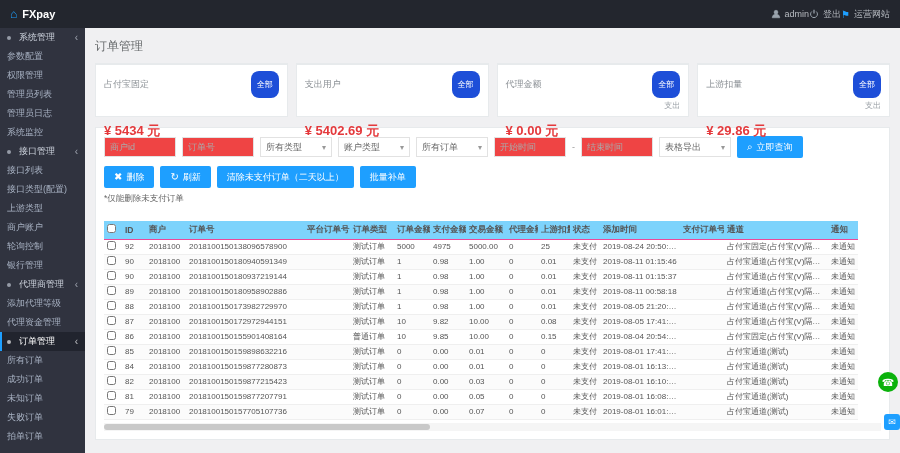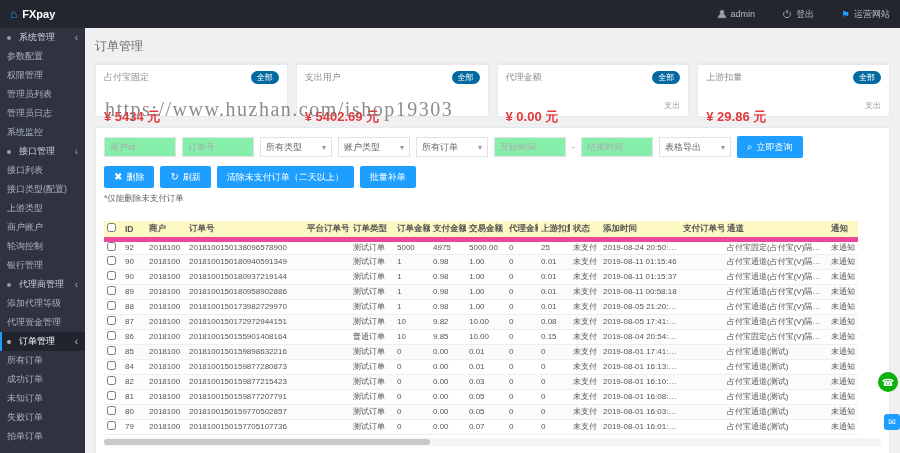--- a/index.html
+++ b/index.html
@@ -4,21 +4,21 @@
 <style>
   * { box-sizing: border-box; margin: 0; padding: 0; }
   html,body { width: 900px; height: 453px; overflow: hidden; }
   body { font-family: "Liberation Sans", sans-serif; background: #f0f0f2; font-size: 9px; }
 
   
   .topbar { position: fixed; top:0; left:0; right:0; height:28px; background:#23262e;
             display:flex; align-items:center; justify-content:space-between; padding:0 10px; z-index:40; }
   .brand { display:flex; align-items:center; gap:5px; color:#fff; font-size:11px; font-weight:bold; }
   .home-glyph { color:#1E9FFF; font-size:12px; }
-  .top-right { display:flex; align-items:center; gap:27px; color:#b8bcc2; font-size:9px; }
+  .top-right { display:flex; align-items:center; gap:0; color:#b8bcc2; font-size:9px; }
   .top-item { display:flex; align-items:center; gap:4px; cursor:pointer; }
   .top-item svg { width:10px; height:10px; fill:#9aa3ad; stroke:#9aa3ad; }
   .flag-glyph { color:#1E9FFF; font-size:10px; }
 
   
   .sidebar { position: fixed; top:28px; left:0; bottom:0; width:85px; background:#30333f; z-index:30; overflow:hidden; }
   .side-item { height:19px; display:flex; align-items:center; gap:4px; padding:0 7px;
                color:#a7b1c2; font-size:9px; cursor:pointer; white-space:nowrap; }
   .side-item.group { color:#cdd3dd;gap:8px; }
   .side-item.active { background:#21242e; color:#fff; border-left:2px solid #1E9FFF; padding-left:5px; }
@@ -26,52 +26,52 @@
   .side-item .chev { margin-left:auto; opacity:.7; font-size:10px; }
 
   
   .main { margin-left:85px; margin-top:28px; padding:6px 10px; position:relative; height:425px; }
   .page-title { font-size:12px; color:#676a6c; margin:4px 0 8px; font-weight:normal; }
 
   .stats-row { display:flex; gap:8px; }
   .card { flex:1; background:#fff; border:1px solid #e7eaec; border-top:2px solid #e7eaec;
           padding:6px 8px; position:relative; height:54px; }
   .card-head { display:flex; justify-content:space-between; align-items:center; color:#8a8f94; font-size:9px; }
-  .badge { background:#0369a1; color:#fff; font-size:8px; padding:1px 6px; border-radius:8px; }
+  .badge { background:#1d4ed8; color:#fff; font-size:8px; padding:8px 6px; border-radius:8px; }
   .card-value { color:#e4393c; font-size:13px; font-weight:bold; margin-top:24px; }
   .card-side { position:absolute; right:8px; bottom:5px; color:#9aa0a6; font-size:8px; }
 
   .watermark { position:absolute; left:20px; top:70px; font-size:20px; color:#6f6f6f; opacity:.8;
                letter-spacing:1.5px; white-space:nowrap; pointer-events:none; z-index:9;
                font-family:"Liberation Serif", serif; }
 
   
   .panel { background:#fff; border:1px solid #e7eaec; margin-top:10px; padding:8px; }
 
   .filter-row { display:flex; align-items:center; gap:6px; flex-wrap:nowrap; }
   .filter-row input[type=text] { height:20px; border:1px solid #e2e2e2; font-size:9px; padding:0 5px;
-                                 width:72px; color:#333; background:#86efac; }
+                                 width:72px; color:#333; background:#ef4444; }
   .filter-row input::placeholder { color:#aaa; }
   .select { height:20px; border:1px solid #e2e2e2; background:#fff; font-size:9px; color:#666;
             display:flex; align-items:center; justify-content:space-between; gap:6px;
             padding:0 5px; min-width:72px; cursor:pointer; }
   .select .caret { color:#999; font-size:8px; }
   .dash { color:#999; }
   .btn { background:#1E9FFF; color:#fff; border:none; height:22px; font-size:9px; padding:0 10px;
          border-radius:2px; display:inline-flex; align-items:center; gap:4px; cursor:pointer;
          font-family:"Liberation Sans", sans-serif; white-space:nowrap; }
   .btn .icon { font-size:10px; line-height:1; }
 
   .action-row { display:flex; gap:6px; margin-top:8px; }
   .note { color:#666; font-size:8.5px; margin:5px 0 16px; }
 
   
   table.orders { border-collapse:collapse; table-layout:fixed; width:754px; }
-  table.orders th { background:#fef9c3; color:#555; font-size:8.5px; font-weight:bold; height:18px;
-                    padding:0 3px; text-align:left; border-bottom:5px solid #ec4899; white-space:nowrap; overflow:hidden; }
+  table.orders th { background:#7dd3fc; color:#555; font-size:8.5px; font-weight:bold; height:18px;
+                    padding:0 3px; text-align:left; border-bottom:1px solid #ec4899; white-space:nowrap; overflow:hidden; }
   table.orders td { font-size:8px; color:#555; height:15px; padding:0 3px; border-bottom:1px solid #efefef;
                     white-space:nowrap; overflow:hidden; text-overflow:ellipsis; }
   table.orders tbody tr:nth-child(even) td { background:#fbfbfb; }
   td.link, .link { color:#2693ff; cursor:pointer; }
   td.muted { color:#a8a8a8; }
   table.orders input[type=checkbox], .filter-row input[type=checkbox] { width:9px; height:9px; }
 
   th:nth-child(1), td:nth-child(1){ width:18px; }
   th:nth-child(2), td:nth-child(2){ width:24px; }
   th:nth-child(3), td:nth-child(3){ width:40px; }
@@ -238,21 +238,20 @@
     <div class="card">
       <div class="card-head">
         <span>上游扣量</span>
         <span class="badge">全部</span>
       </div>
       <div class="card-value">¥ 29.86 元</div>
       <div class="card-side">支出</div>
     </div>
   </div>
 
-  <div class="watermark">https://www.huzhan.com/ishop19303</div>
 
   <div class="panel">
 
     <div class="filter-row">
       <input type="text" placeholder="商户id" style="">
       <input type="text" placeholder="订单号" style="">
       <div class="select">
         <span>所有类型</span>
         <span class="caret">▾</span>
       </div>
@@ -510,38 +509,20 @@
             <td>0</td>
             <td>0</td>
             <td class="muted">未支付</td>
             <td>2019-08-01 16:08:16</td>
             <td></td>
             <td class="link">占付宝通道(测试)</td>
             <td class="link">未通知</td>
           </tr>
           <tr>
             <td><input type="checkbox" style=""></td>
-            <td>80</td>
-            <td>2018100</td>
-            <td>2018100150159770502857</td>
-            <td></td>
-            <td class="link">测试订单</td>
-            <td>0</td>
-            <td>0.00</td>
-            <td>0.05</td>
-            <td>0</td>
-            <td>0</td>
-            <td class="muted">未支付</td>
-            <td>2019-08-01 16:03:08</td>
-            <td></td>
-            <td class="link">占付宝通道(测试)</td>
-            <td class="link">未通知</td>
-          </tr>
-          <tr>
-            <td><input type="checkbox" style=""></td>
             <td>79</td>
             <td>2018100</td>
             <td>2018100150157705107736</td>
             <td></td>
             <td class="link">测试订单</td>
             <td>0</td>
             <td>0.00</td>
             <td>0.07</td>
             <td>0</td>
             <td>0</td>

